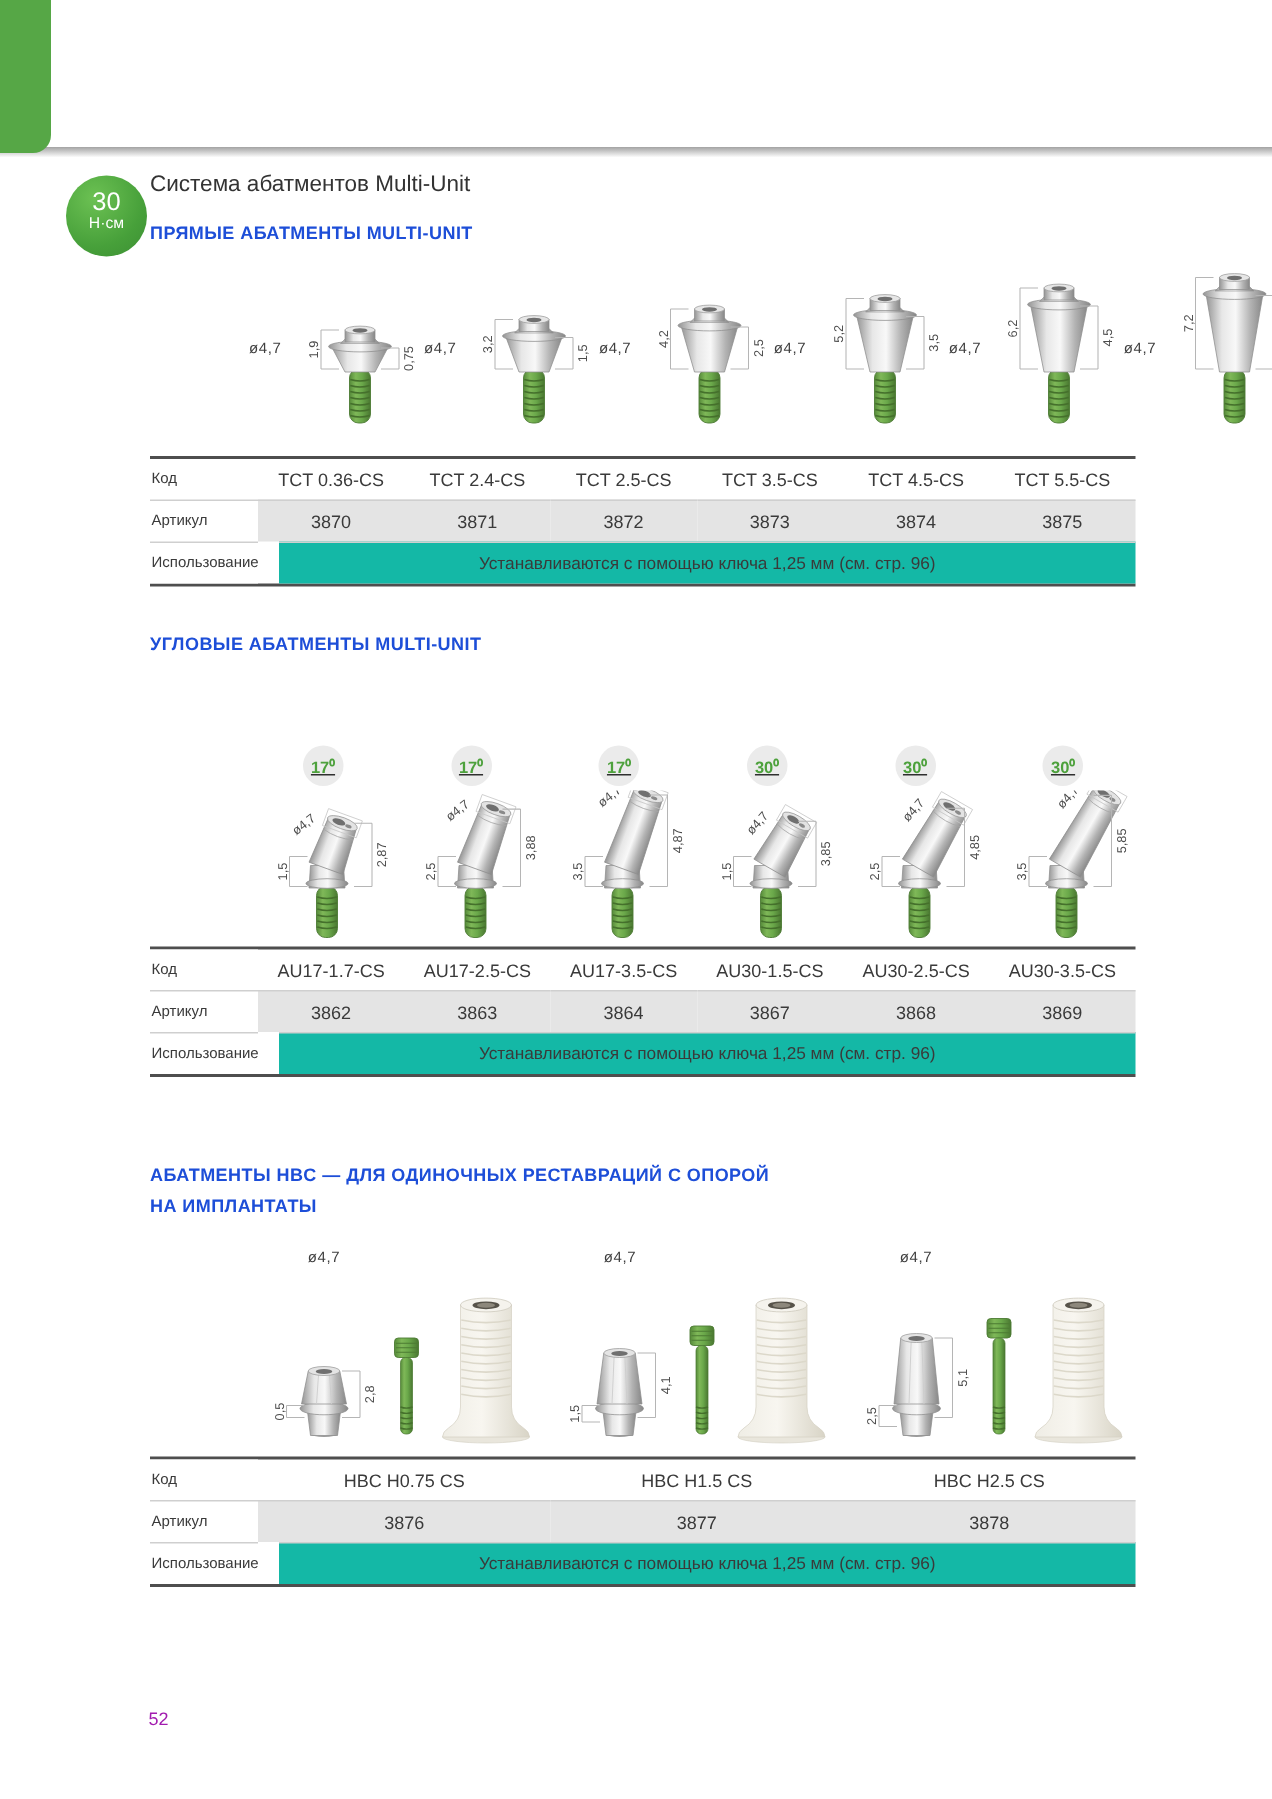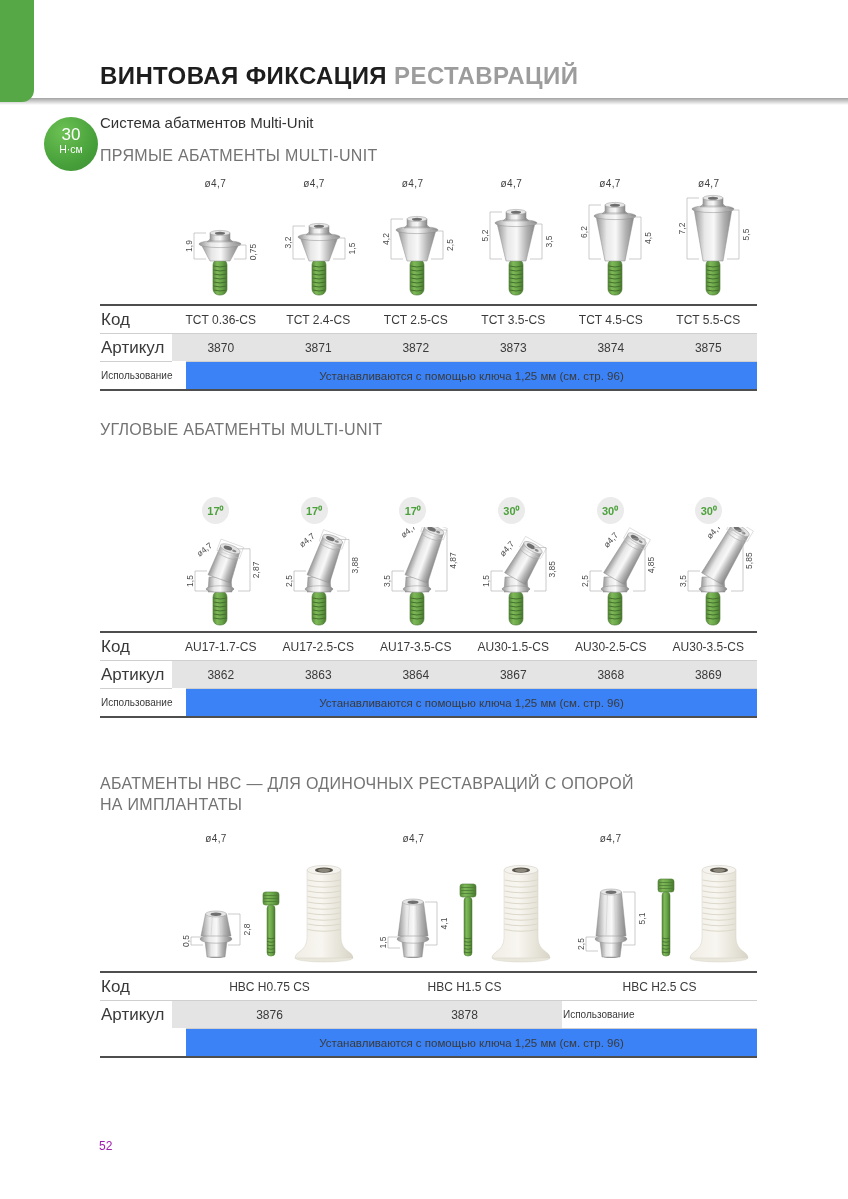--- a/index.html
+++ b/index.html
@@ -11,49 +11,48 @@
          background:linear-gradient(to bottom,rgba(140,140,140,.8),rgba(140,140,140,0));}
   h1{position:absolute;left:100px;top:62px;margin:0;font-size:24px;font-weight:bold;
      letter-spacing:.4px;color:#1d1d1d;white-space:nowrap;}
   h1 .gray{color:#9c9c9c;}
   .torque{position:absolute;left:44px;top:117px;width:54px;height:54px;border-radius:50%;
           background:radial-gradient(circle at 35% 28%,#6cc153,#47a03a 62%,#3c8f33);
           color:#fff;text-align:center;z-index:2;}
   .tq-val{font-size:17px;font-weight:normal;margin-top:9px;line-height:18px;}
   .tq-unit{font-size:10.5px;line-height:11px;}
   .subtitle{position:absolute;left:100px;top:114px;font-size:15px;color:#333;}
-  .sec-title{position:absolute;left:100px;font-size:16px;font-weight:normal;color:#737373;
+  .sec-title{position:absolute;left:100px;font-size:12px;font-weight:bold;color:#1d4ed8;
              letter-spacing:.3px;line-height:21px;white-space:nowrap;}
   .prod-row{position:absolute;left:166px;width:592px;display:flex;}
-  .prod-cell{flex:1;position:relative;display:flex;flex-direction:column;align-items:center;}
+  .prod-cell{flex:1;position:relative;display:flex;flex-direction:row;align-items:center;}
   .dia{font-size:10px;color:#3f3f3f;height:13px;line-height:12px;letter-spacing:.4px;}
   .dia.hbc{position:absolute;left:0;top:0;width:100px;text-align:center;}
   .prod-cell svg{display:block;}
   .prod-cell.hbc svg{margin-top:13px;}
   .badge-row{position:absolute;left:166px;width:592px;display:flex;}
-  .badge-cell{flex:1;display:flex;justify-content:center;}
+  .badge-cell{flex:1;display:flex;justify-content:center;text-decoration:underline;}
   .angle-badge{width:27px;height:27px;border-radius:50%;background:#ebebeb;color:#4da13c;
                font-weight:bold;font-size:11px;display:flex;align-items:center;justify-content:center;}
   .tbl{position:absolute;left:100px;width:657px;display:grid;
        border-top:2px solid #4e4e4e;border-bottom:2px solid #4e4e4e;}
   .tc{font-size:12px;color:#3a3a3a;height:27px;display:flex;align-items:center;justify-content:center;}
-  .tl{justify-content:flex-start;font-size:17px;padding-left:1px;background:#fff;}
+  .tl{justify-content:flex-start;font-size:10px;padding-left:1px;background:#fff;}
   .tl.small{font-size:10px;}
   .sep{border-top:1px solid #cfcfcf;}
   .g{background:#e4e4e4;}
-  .u{background:#3b82f6;grid-column:2/-1;font-size:11.5px;margin-left:14px;}
+  .u{background:#14b8a6;grid-column:2/-1;font-size:11.5px;margin-left:14px;}
   .pagenum{position:absolute;left:99px;top:1139px;font-size:12px;color:#a21caf;}
 </style>
 </head>
 <body>
 
 <div class="page">
   <div class="corner"></div>
   <div class="hrule"></div>
-  <h1><span>ВИНТОВАЯ ФИКСАЦИЯ</span> <span class="gray">РЕСТАВРАЦИЙ</span></h1>
   <div class="torque">
     <div class="tq-val">30</div>
     <div class="tq-unit">Н·см</div>
   </div>
   <div class="subtitle">Система абатментов Multi-Unit</div>
 
   <div class="sec-title" style="top:145px">ПРЯМЫЕ АБАТМЕНТЫ MULTI-UNIT</div>
   <div class="prod-row" id="prods0" style="top:178px">
       <div class="prod-cell">
         <div class="dia">ø4,7</div>
@@ -832,19 +831,20 @@
         </svg>
       </div>
     </div>
   <div class="tbl" id="tbl2" style="top: 971px; grid-template-columns: 72px repeat(3, 1fr);">
       <div class="tc tl">Код</div>
       <div class="tc">HBC H0.75 CS</div>
       <div class="tc">HBC H1.5 CS</div>
       <div class="tc">HBC H2.5 CS</div>
       <div class="tc tl sep">Артикул</div>
       <div class="tc g sep">3876</div>
+      <div class="tc g sep">3877</div>
       <div class="tc g sep">3878</div>
       <div class="tc tl small sep">Использование</div>
       <div class="tc u sep">Устанавливаются с помощью ключа 1,25 мм (см. стр. 96)</div>
     </div>
 
   <div class="pagenum">52</div>
 </div>
 
 </body></html>

